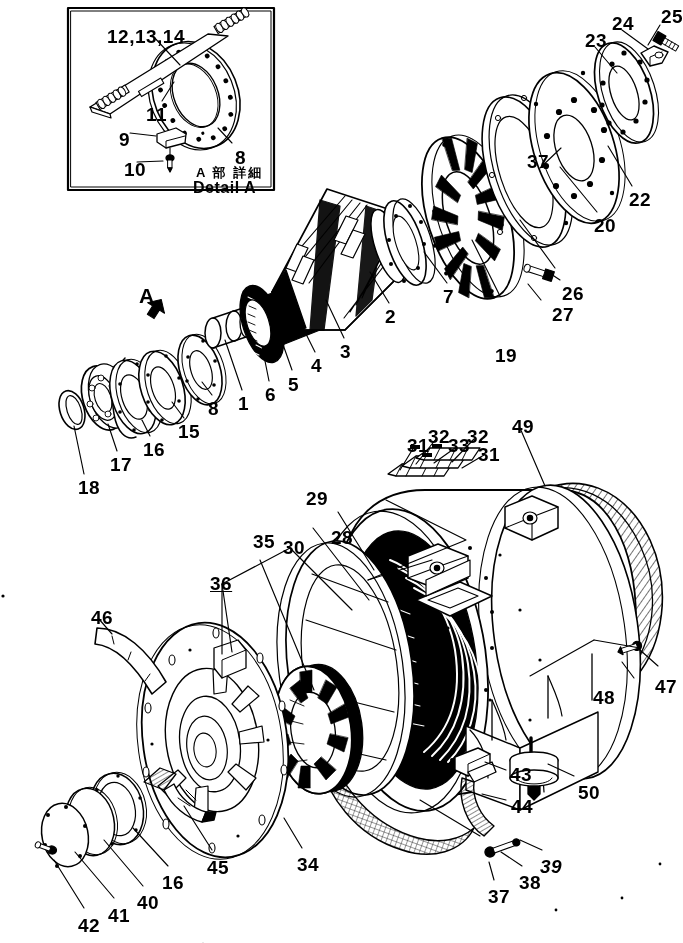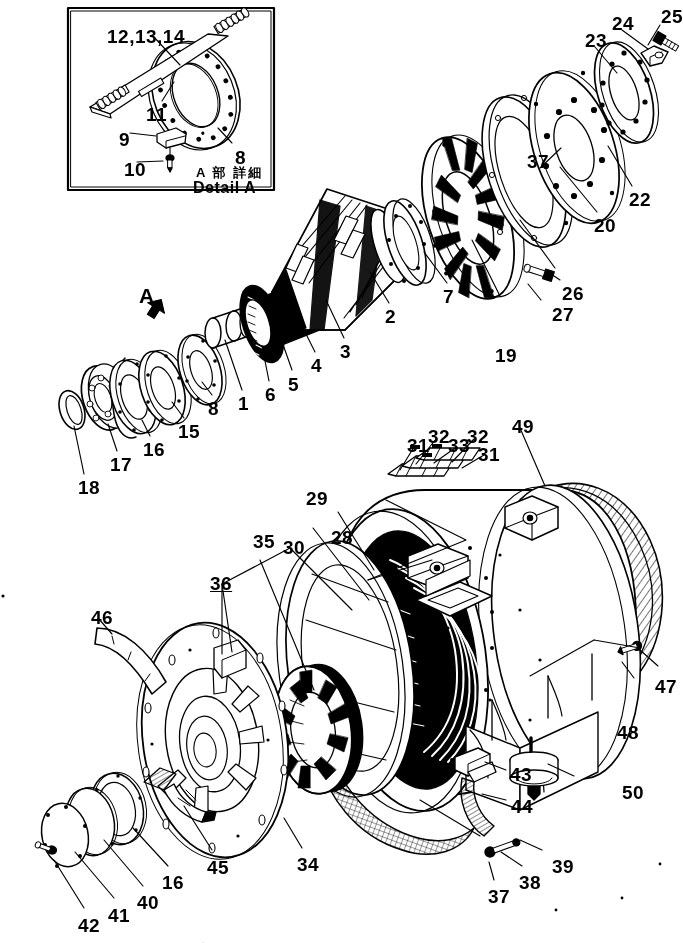--- a/index.html
+++ b/index.html
@@ -731,25 +731,25 @@
 <div class="lbl big" style="left:467px;top:427px;">32</div>
 <div class="lbl big" style="left:478px;top:445px;">31</div>
 <div class="lbl big" style="left:512px;top:417px;">49</div>
 <div class="lbl big" style="left:331px;top:502px;margin-top:26px;">28</div>
 <div class="lbl big" style="left:306px;top:489px;">29</div>
 <div class="lbl big" style="left:283px;top:538px;">30</div>
 <div class="lbl big" style="left:253px;top:532px;">35</div>
 <div class="lbl big" style="left:210px;top:574px;text-decoration:underline;">36</div>
 <div class="lbl big" style="left:91px;top:608px;">46</div>
 <div class="lbl big" style="left:655px;top:677px;">47</div>
-<div class="lbl big" style="left:617px;top:688px;margin-top:35px;">48</div>
+<div class="lbl big" style="left:593px;top:688px;">48</div>
 <div class="lbl big" style="left:510px;top:765px;">43</div>
 <div class="lbl big" style="left:511px;top:797px;">44</div>
-<div class="lbl big" style="left:578px;top:783px;margin-left:44px;">50</div>
-<div class="lbl big" style="left:552px;top:857px;">39</div>
+<div class="lbl big" style="left:578px;top:783px;">50</div>
+<div class="lbl big" style="left:540px;top:857px;font-style:italic;">39</div>
 <div class="lbl big" style="left:519px;top:873px;">38</div>
 <div class="lbl big" style="left:488px;top:887px;">37</div>
 <div class="lbl big" style="left:297px;top:855px;">34</div>
 <div class="lbl big" style="left:207px;top:858px;">45</div>
 <div class="lbl big" style="left:162px;top:873px;">16</div>
 <div class="lbl big" style="left:137px;top:893px;">40</div>
 <div class="lbl big" style="left:108px;top:906px;">41</div>
 <div class="lbl big" style="left:78px;top:916px;">42</div>
 
 </div>

